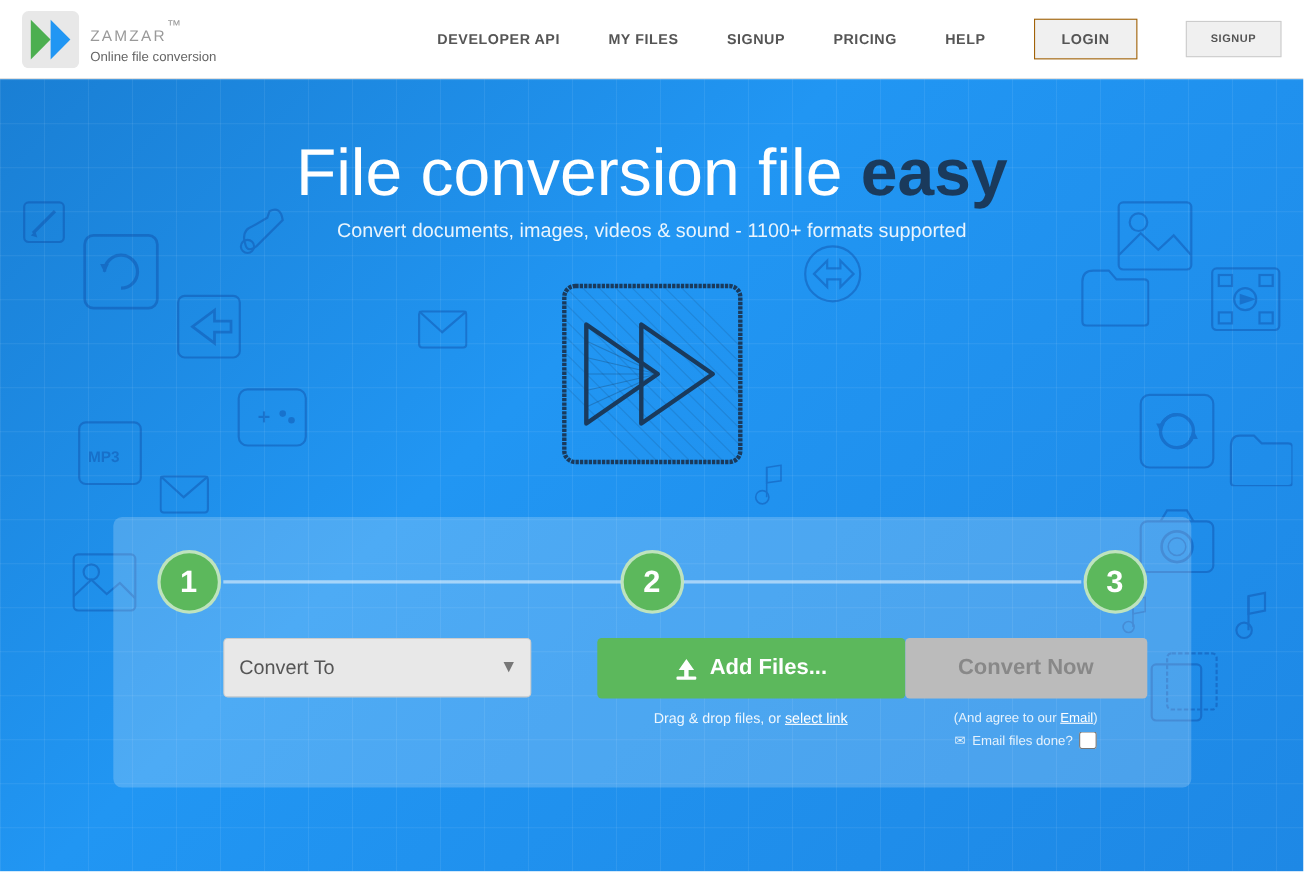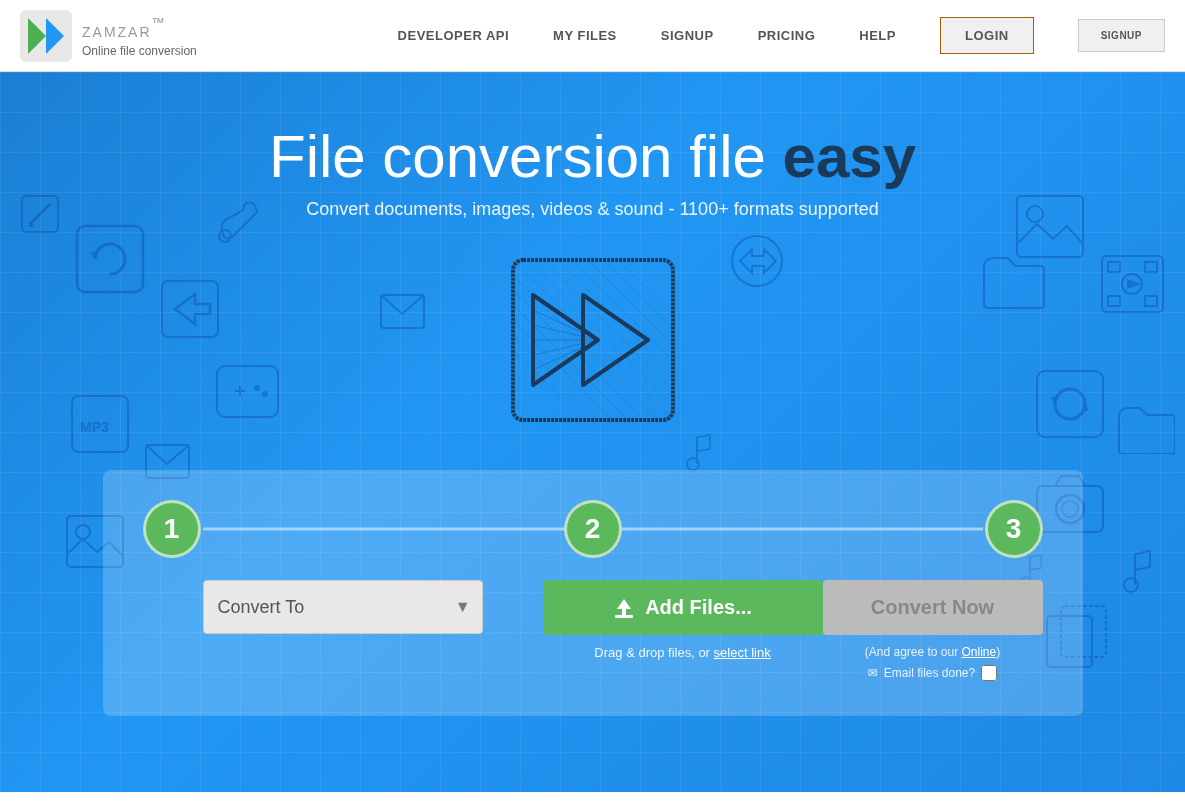--- a/index.html
+++ b/index.html
@@ -127,21 +127,21 @@
       position: relative;
       z-index: 2;
       margin-top: 20px;
       width: 200px;
       height: 200px;
     }
 
     
     .scattered-icons {
       position: absolute;
-      top: 102px;
+      top: 90px;
       left: 0; right: 0;
       height: 420px;
       z-index: 1;
     }
     .s-icon {
       position: absolute;
       opacity: 0.4;
       color: #0d47a1;
     }
 
@@ -534,21 +534,21 @@
           <span>Add Files...</span>
         </button>
         <p class="drag-drop-text">
           <span>Drag &amp; drop files, or </span><a>select link</a>
         </p>
       </div>
 
       <div class="action-col action-col-3">
         <button class="btn-convert-now">Convert Now</button>
         <p class="agree-text">
-          <span>(And agree to our </span><a>Online</a><span>)</span>
+          <span>(And agree to our </span><a>Email</a><span>)</span>
         </p>
         <div class="email-row">
           <span>✉</span>
           <span>Email files done?</span>
           <input type="checkbox" style="width: 16px; height: 16px; cursor: pointer;">
         </div>
       </div>
     </div>
   </div>
 </div>

